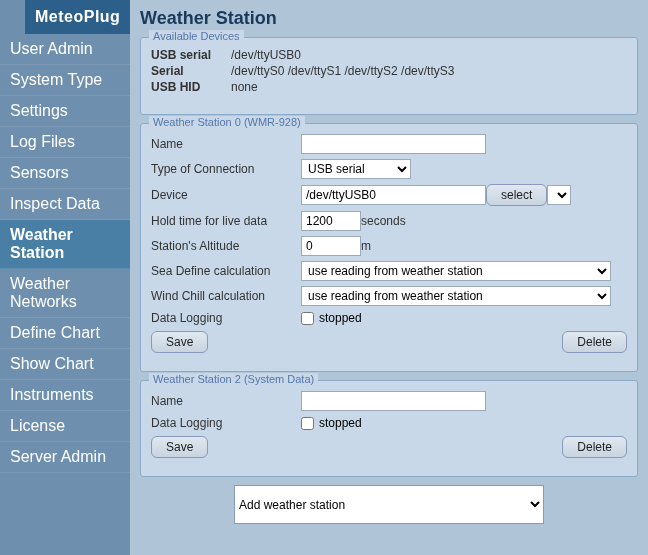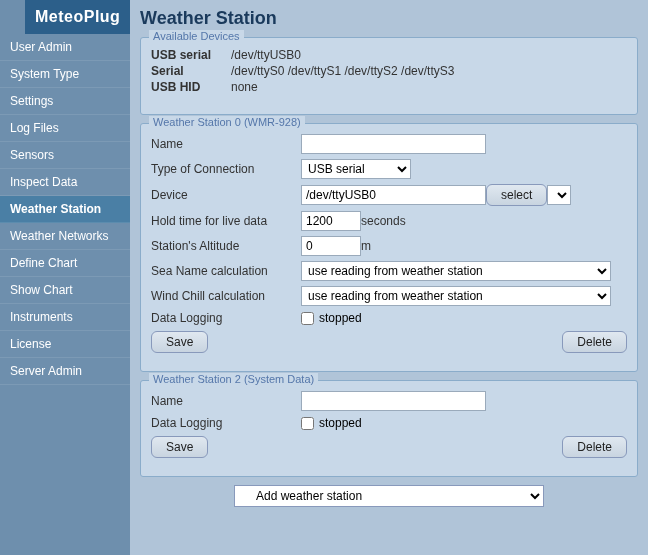--- a/index.html
+++ b/index.html
@@ -31,21 +31,21 @@
       font-weight: bold;
       padding: 8px 10px;
       text-align: center;
       letter-spacing: 0.5px;
       margin-left: 25px;
     }
     .sidebar-item {
       padding: 6px 10px;
       color: #fff;
       cursor: pointer;
-      font-size: 12px;
+      font-size: 16px;
       border-bottom: 1px solid rgba(255,255,255,0.1);
     }
     .sidebar-item.active {
       background: #4a7fa5;
       font-weight: bold;
     }
     
     #main {
       flex: 1;
       background: #b0c4d8;
@@ -160,25 +160,24 @@
       margin-top: 6px;
     }
     
     #add-station-row {
       display: flex;
       justify-content: center;
       margin-top: 8px;
     }
     .form-select-add {
       width: 310px;
-      height: 22px;
+      height: 39px;
       font-size: 12px;
       border: 1px solid #8899bb;
       background: #fff;
-      padding-left: 17px;
     }
   </style>
 </head>
 <body>
 
 <div id="layout">
 
   <div id="sidebar">
     <div id="logo">
       <span>MeteoPlug</span>
@@ -253,21 +252,21 @@
           <span class="unit-label">seconds</span>
         </div>
 
         <div class="form-row">
           <span class="form-label">Station's Altitude</span>
           <input class="form-input form-input-altitude" type="text" value="0" style="">
           <span class="unit-label">m</span>
         </div>
 
         <div class="form-row">
-          <span class="form-label">Sea Name calculation</span>
+          <span class="form-label">Sea Define calculation</span>
           <select class="form-select form-select-wide">
             <option>use reading from weather station</option>
             <option>calculate</option>
           </select>
         </div>
 
         <div class="form-row">
           <span class="form-label">Wind Chill calculation</span>
           <select class="form-select form-select-wide">
             <option>use reading from weather station</option>

